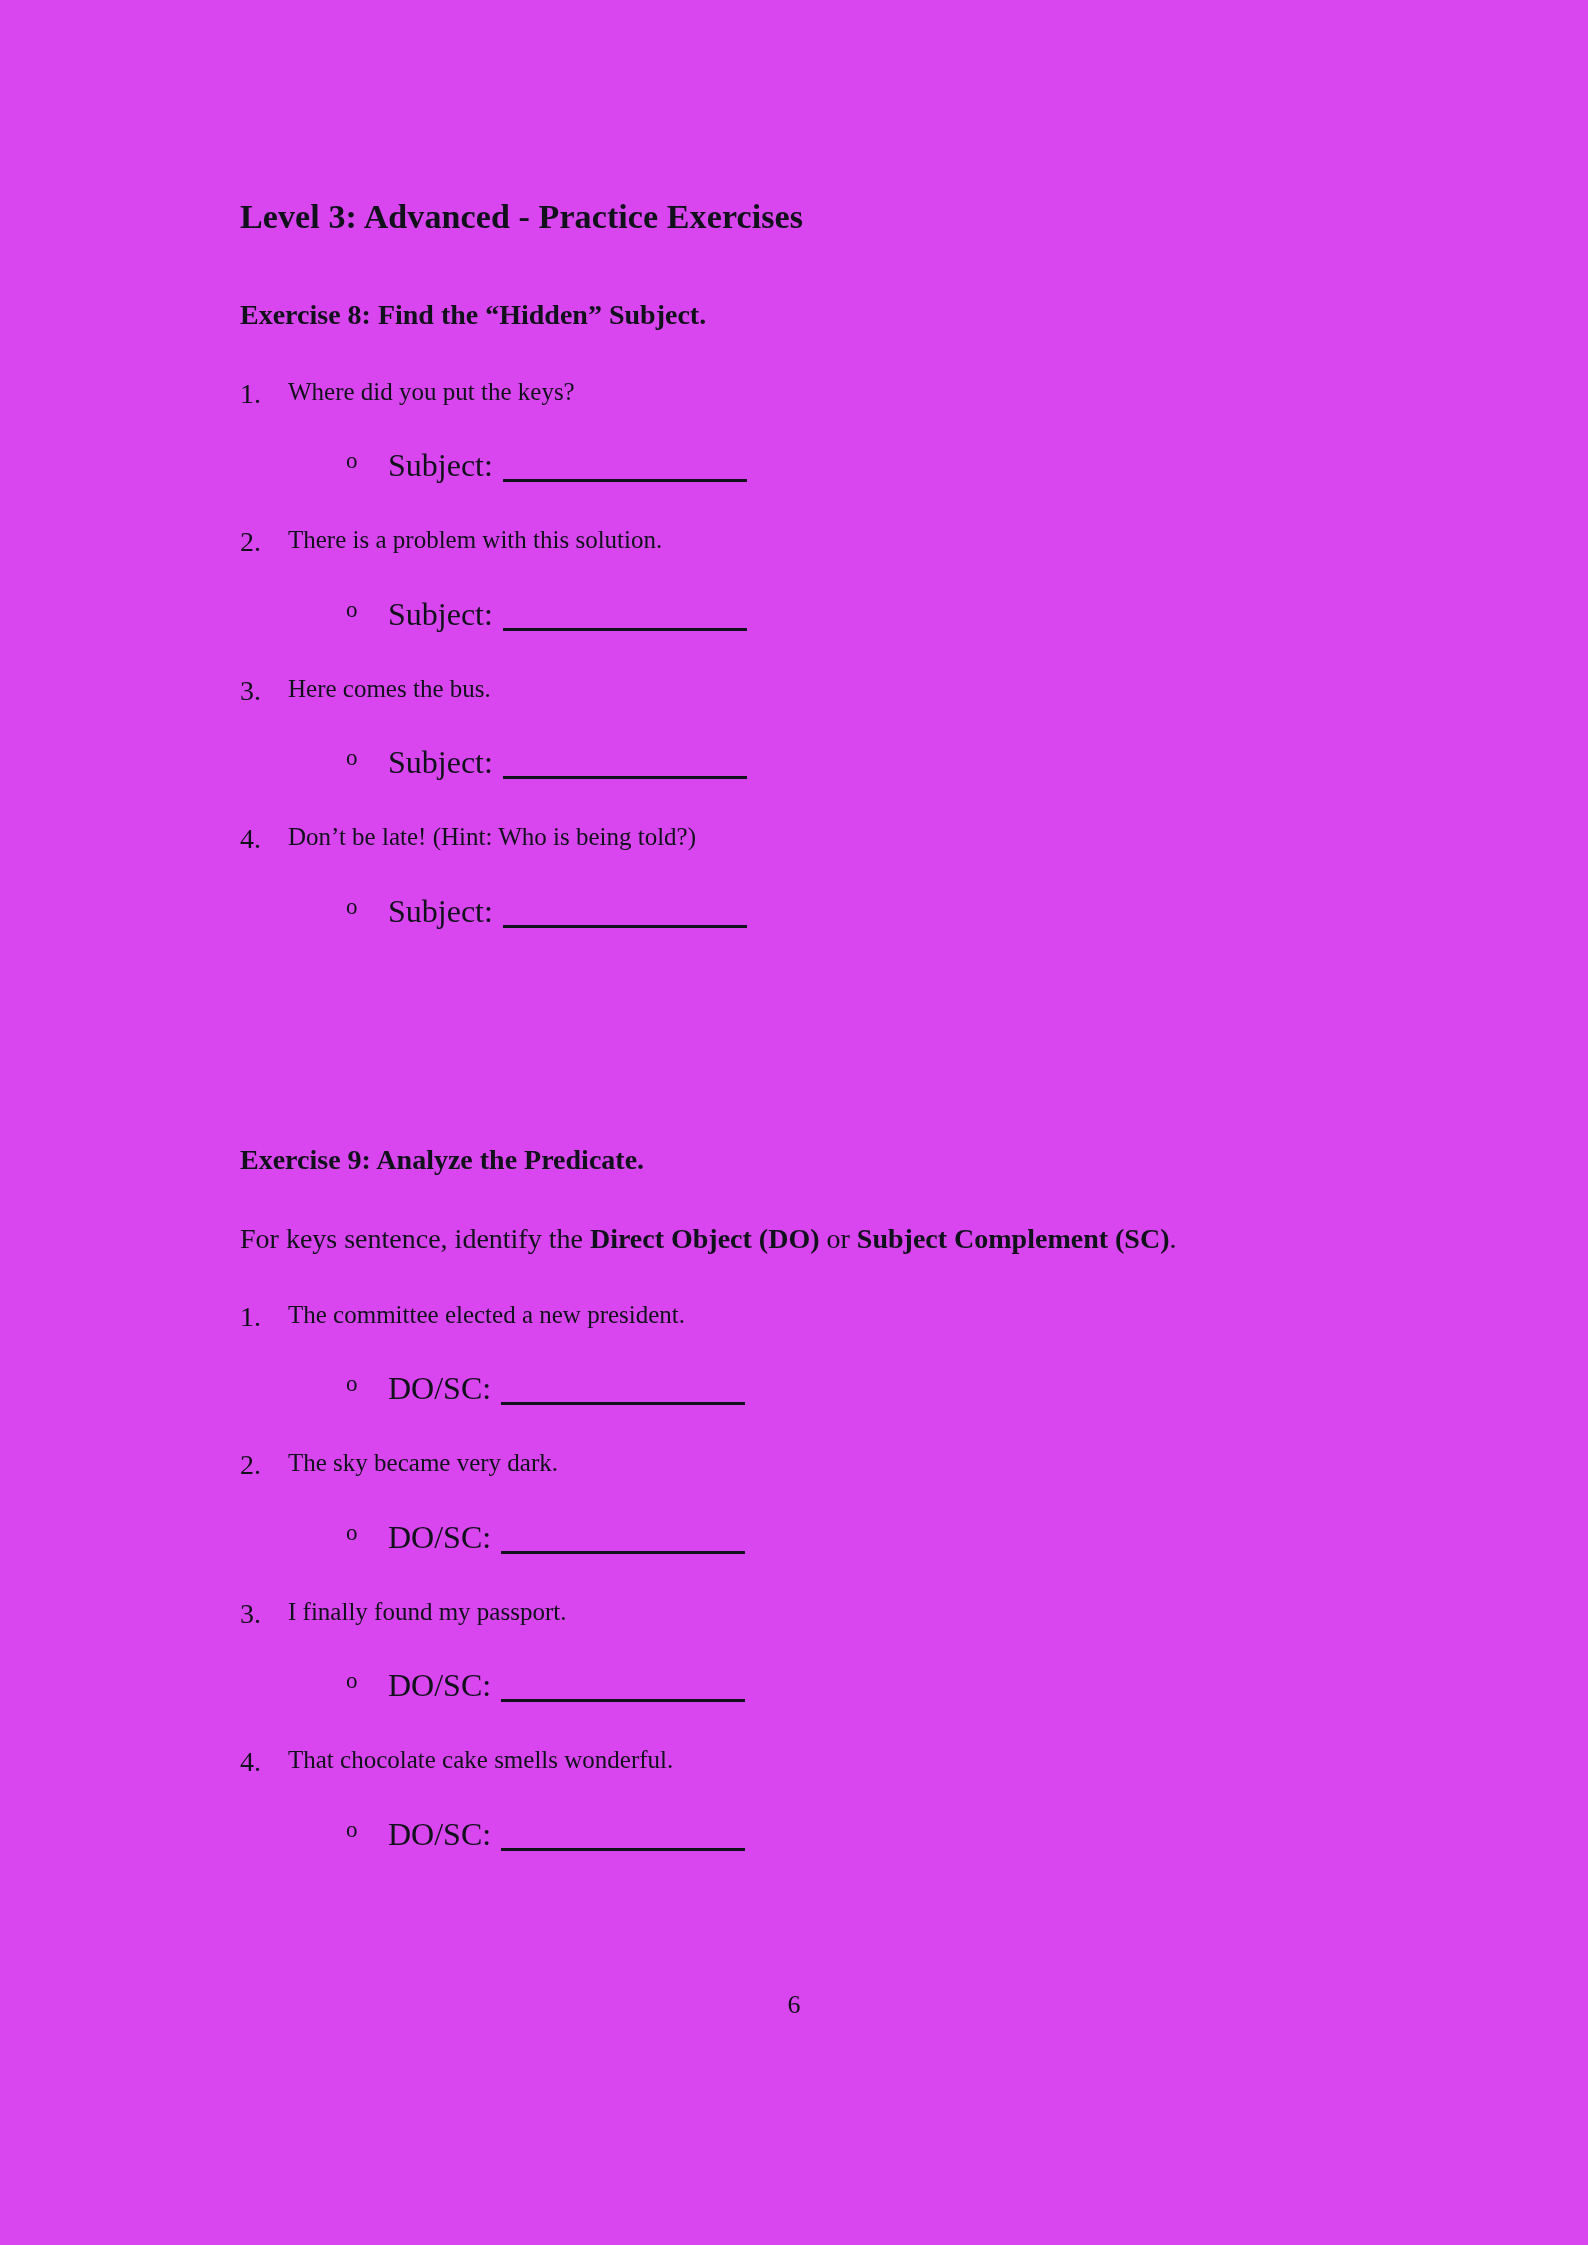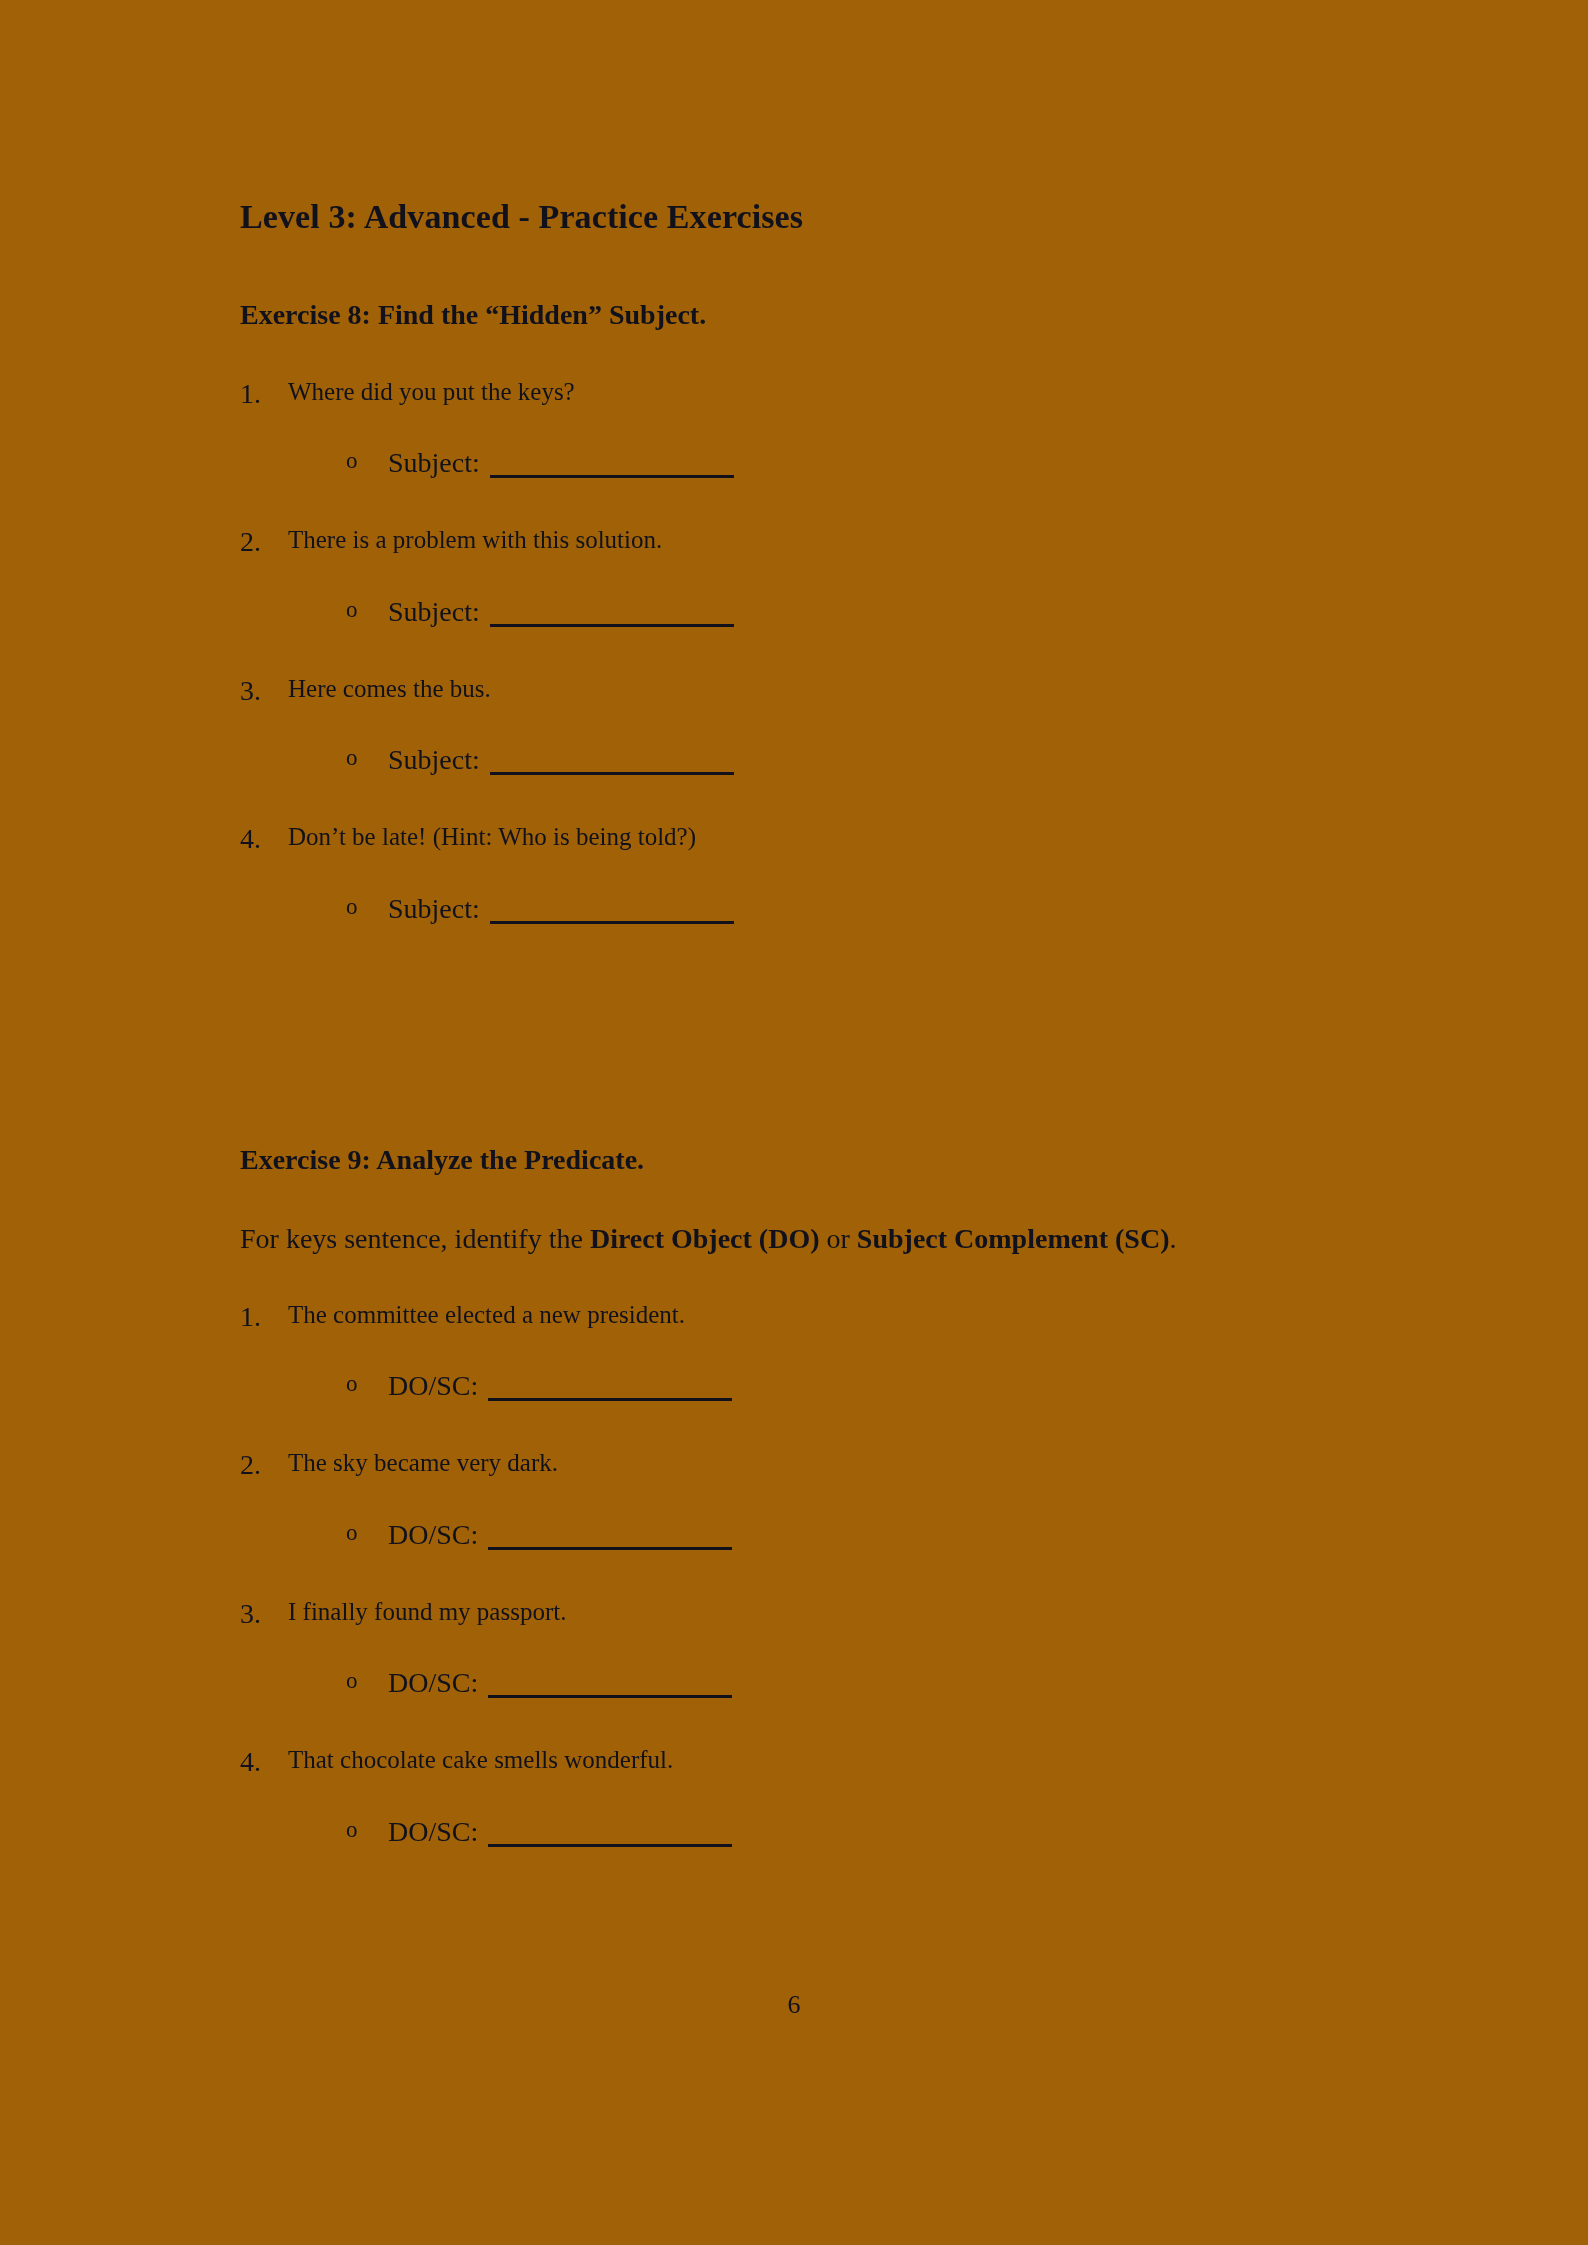--- a/index.html
+++ b/index.html
@@ -8,21 +8,21 @@
     background: #ffffff;
   }
   body {
     font-family: "Liberation Serif", "DejaVu Serif", serif;
     color: #11111c;
   }
   .page {
     position: relative;
     width: 1588px;
     height: 2245px;
-    background: #a16207;
+    background: #d946ef;
     margin: 0 auto;
     overflow: hidden;
   }
   .content {
     position: absolute;
     left: 240px;
     top: 196px;
     width: 1170px;
   }
   .doc-title {
@@ -75,21 +75,21 @@
   }
   .sub-bullet {
     position: absolute;
     left: 58px;
     top: 3px;
     font-size: 23px;
     line-height: 1;
     font-family: "Liberation Serif", "DejaVu Serif", serif;
   }
   .sub-label {
-    font-size: 28px;
+    font-size: 32px;
     line-height: 1.2;
     white-space: nowrap;
   }
   .blank-line {
     display: inline-block;
     width: 244px;
     border-bottom: 3px solid #11111c;
     height: 22px;
     margin-left: 10px;
     vertical-align: -6px;

